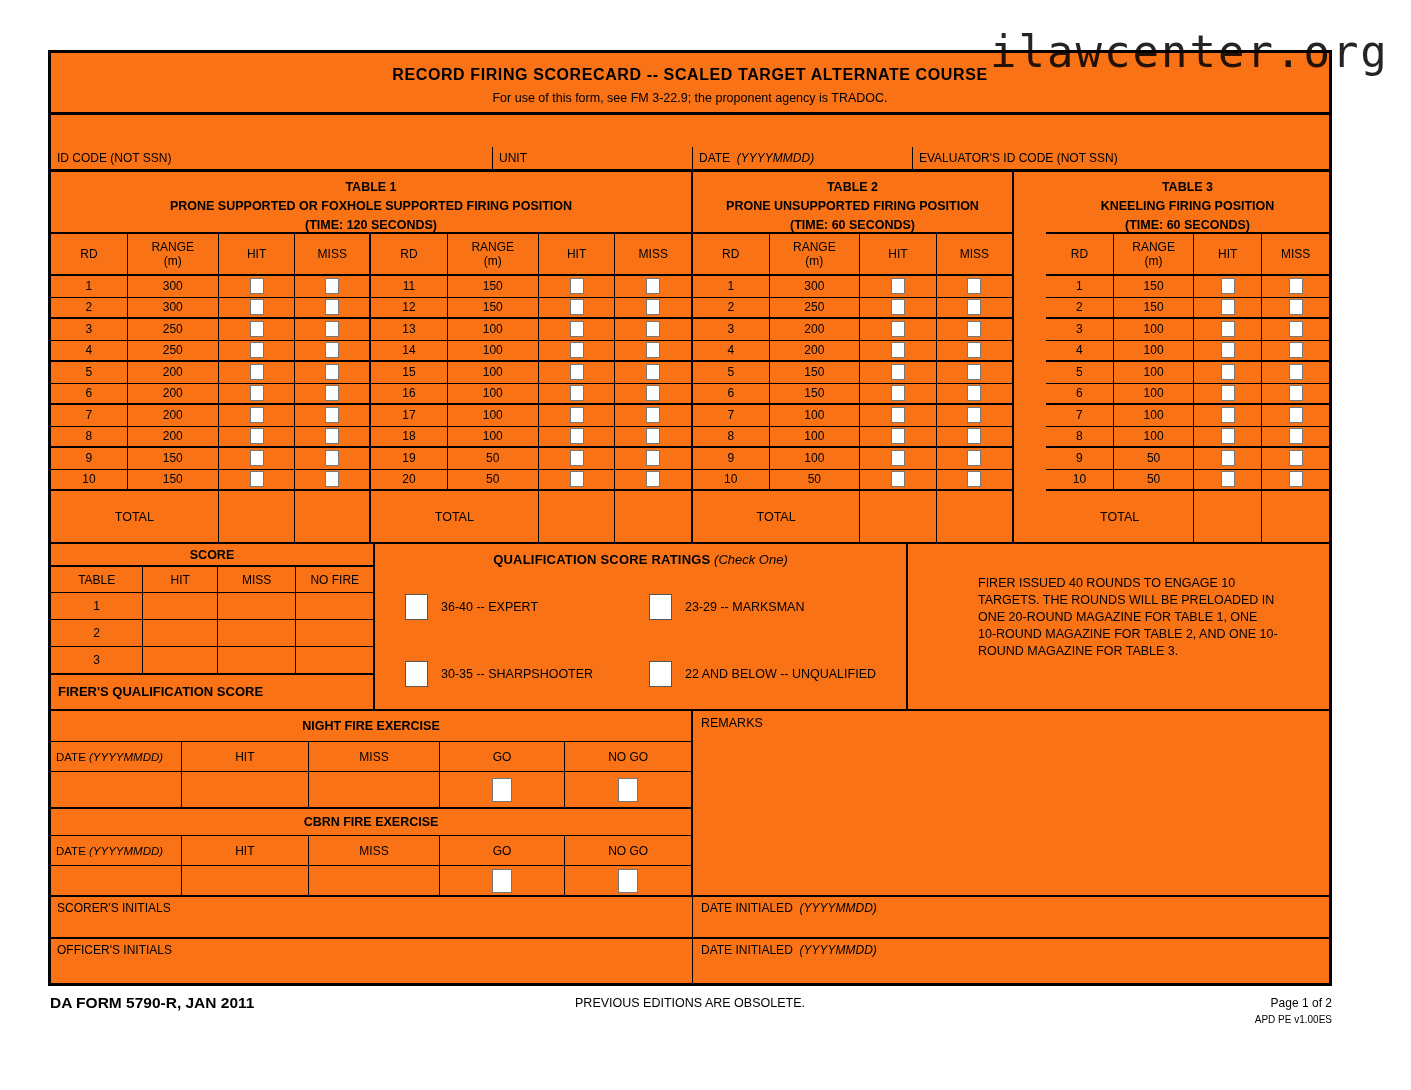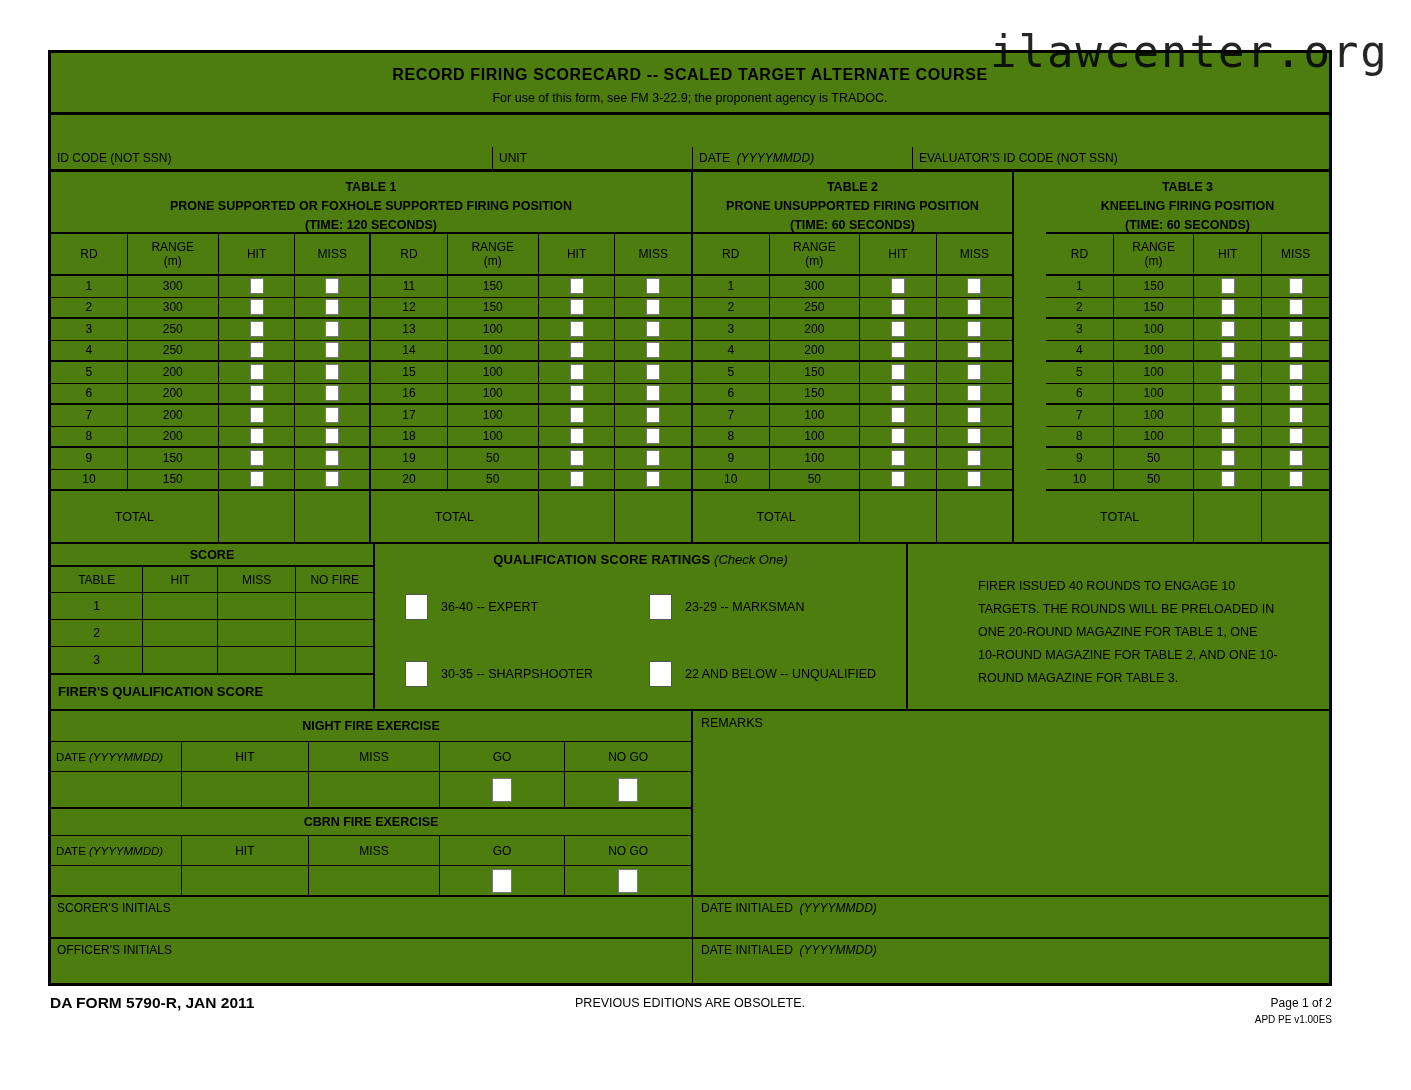--- a/index.html
+++ b/index.html
@@ -3,21 +3,21 @@
 <meta charset="utf-8">
 <style>
   * { box-sizing: border-box; margin: 0; padding: 0; }
   html,body { background:#fff; }
   body { width:1411px; height:1090px; font-family:"Liberation Sans", sans-serif; color:#000; position:relative; }
   .page { position:absolute; left:0; top:0; width:1411px; height:1090px; background:#fff; overflow:hidden; }
 
   .watermark { position:absolute; left:990px; top:26px; font-family:"DejaVu Sans Mono", monospace;
     font-size:44px; font-weight:400; color:#000000; letter-spacing:2px; z-index:6; opacity:.85; }
 
-  .form { position:absolute; left:48px; top:50px; width:1284px; border:3px solid #000; background:#4d7c0f; z-index:2; }
+  .form { position:absolute; left:48px; top:50px; width:1284px; border:3px solid #000; background:#f97316; z-index:2; }
 
   
   .title-box { height:62px; border-bottom:3px solid #000; text-align:center; padding-top:13px; }
   .ftitle-main { font-size:16px; font-weight:bold; letter-spacing:.6px; }
   .ftitle-sub { font-size:12.5px; margin-top:7px; }
 
   
   .id-row { display:flex; height:57px; border-bottom:3px solid #000;align-items:flex-end; }
   .id-cell { border-right:1px solid #000; padding:4px 6px; font-size:12px; }
   .id-cell:last-child { border-right:none; flex:1; }
@@ -53,21 +53,21 @@
   .sc.last { border-right:none; }
   .firer-box { flex:1; border-top:1px solid #000; font-weight:bold; font-size:13px; padding:9px 7px; }
   .qual-box { width:533px; border-right:2px solid #000; position:relative; }
   .qual-title { text-align:center; margin-top:8px; font-size:13px; }
   .qual-title b { letter-spacing:.2px; }
   .qopt { position:absolute; display:flex; align-items:center; gap:13px; font-size:12.5px; }
   .qcb { display:inline-block; width:23px; height:26px; border:1px solid #555; background:#fff; flex:none; }
   .q1 { left:30px; top:50px; } .q2 { left:274px; top:50px; }
   .q3 { left:30px; top:117px; } .q4 { left:274px; top:117px; }
   .notice-box { flex:1; padding:31px 20px 0 70px; }
-  .notice-text { font-size:12.5px; line-height:23px; width:300px; }
+  .notice-text { font-size:12.5px; line-height:17px; width:300px; }
 
   
   .bottom-row { display:flex; border-bottom:2px solid #000; }
   .left-col { width:642px; border-right:2px solid #000; }
   .sec-title { border-bottom:1px solid #000; display:flex; align-items:center; justify-content:center;
     font-weight:bold; font-size:12.5px; }
   .nf-title { height:31px; }
   .cbrn-title { height:29px; border-top:2px solid #000; }
   .ngrid { display:grid; grid-template-columns:131fr 128fr 131fr 126fr 126fr; }
   .nc { display:flex; align-items:center; justify-content:center; font-size:12px;

